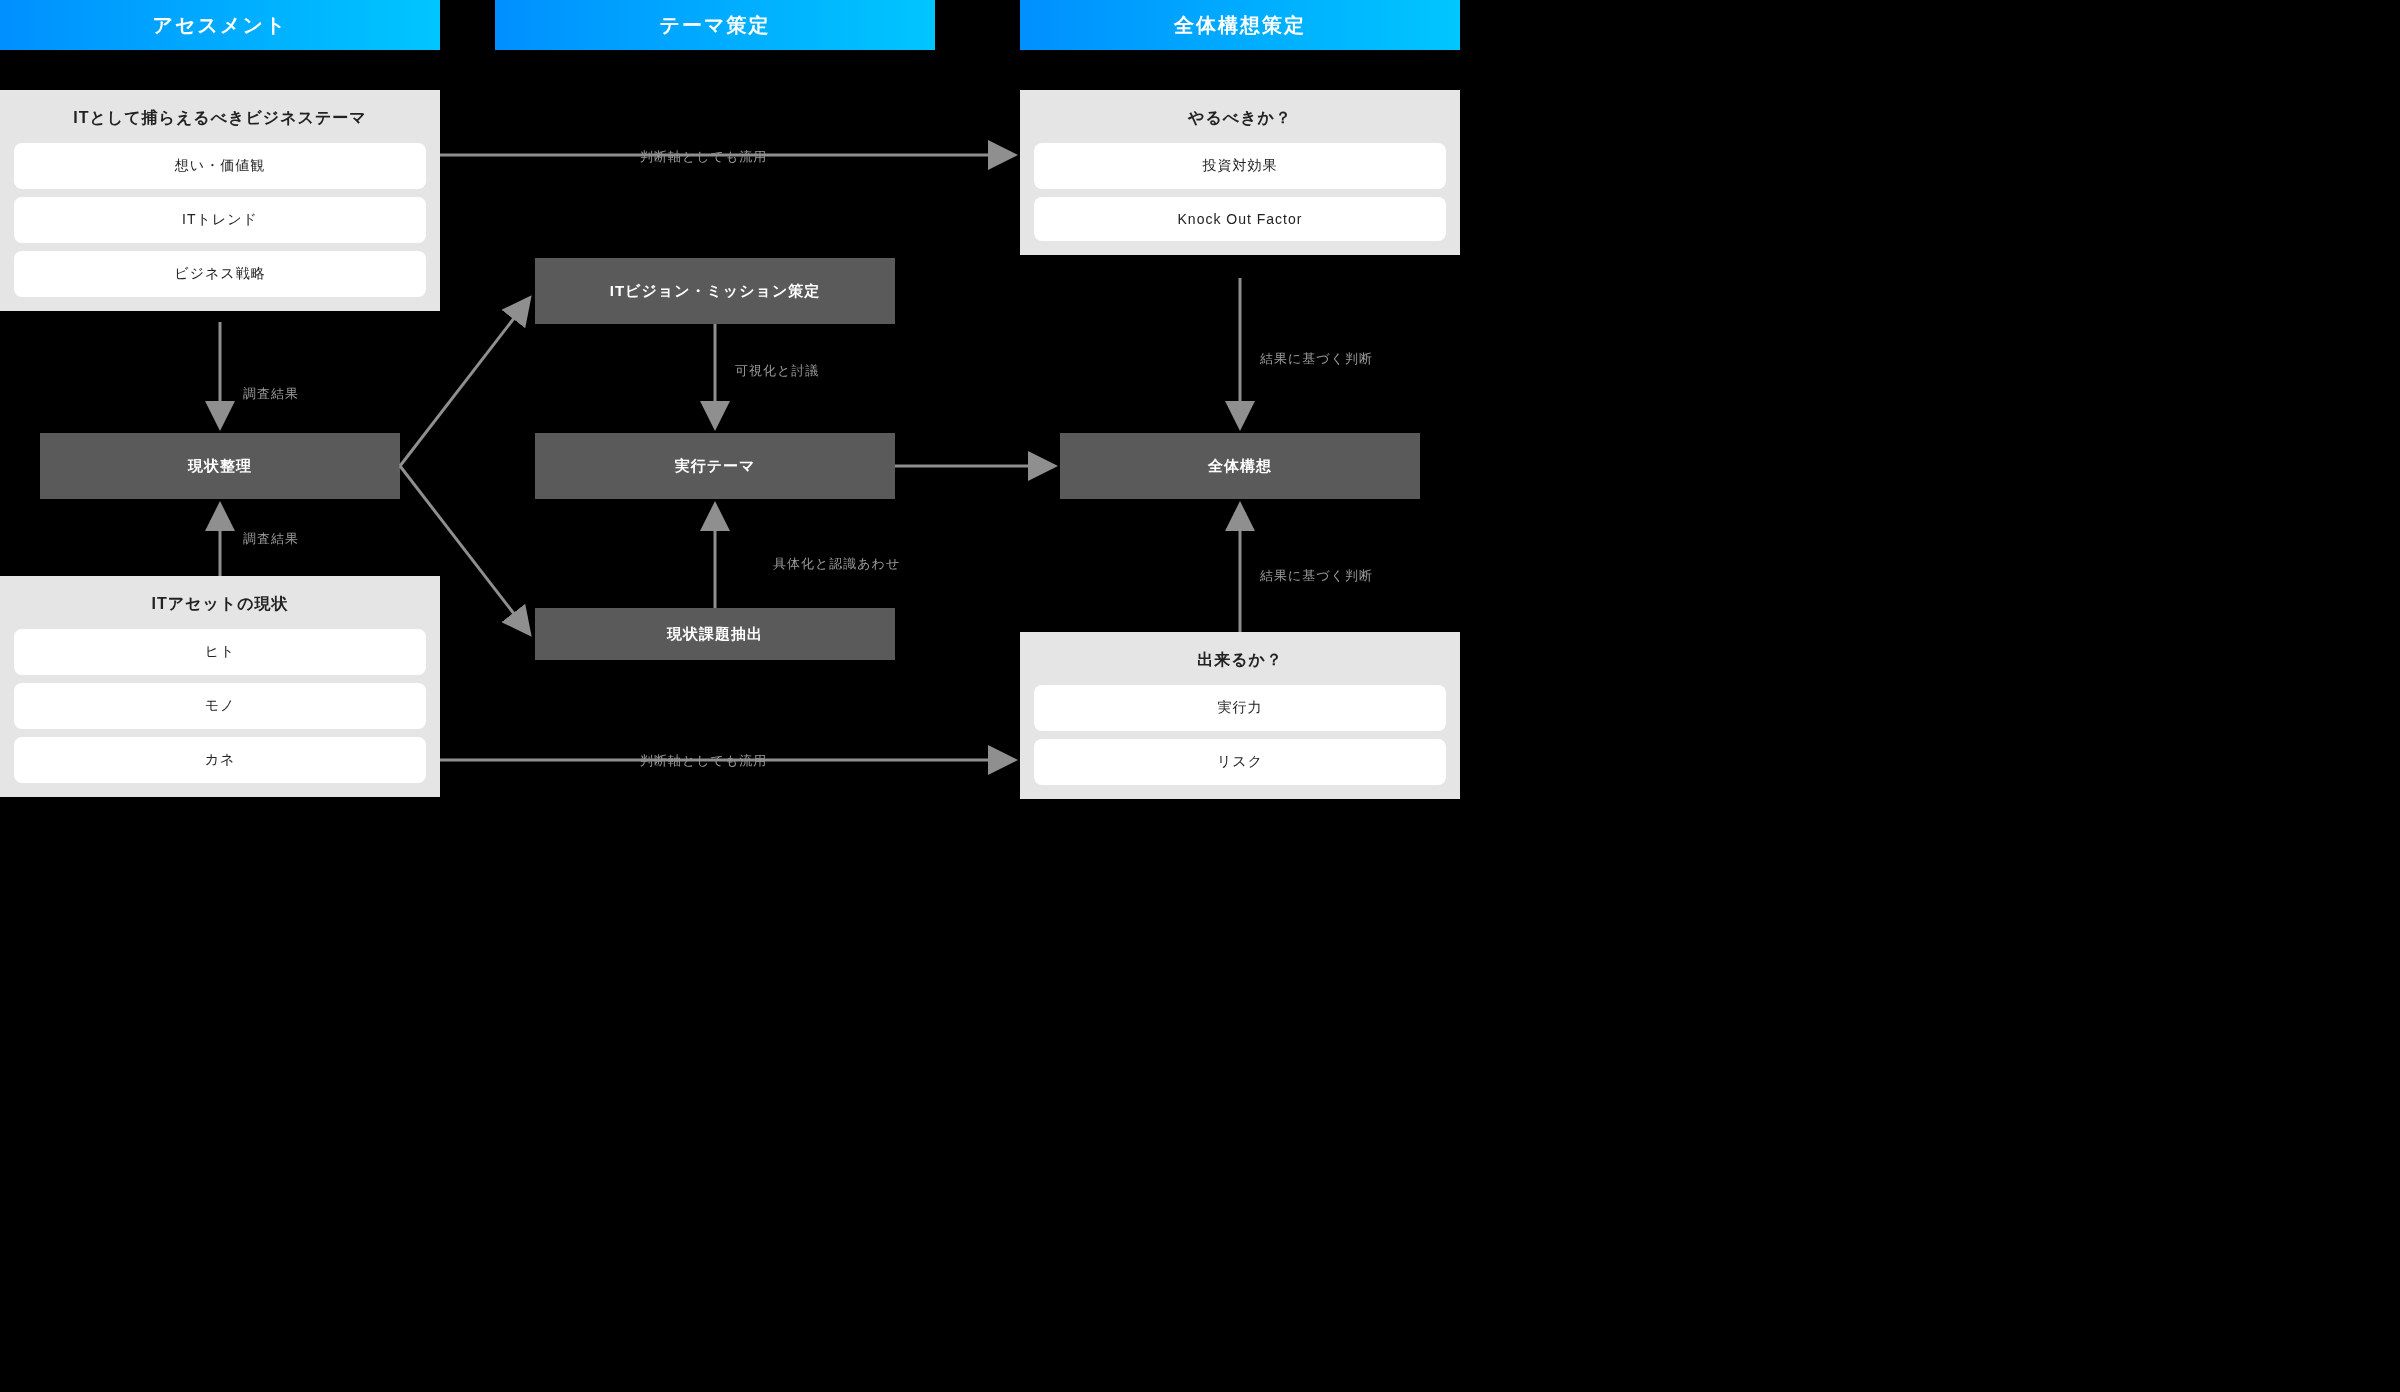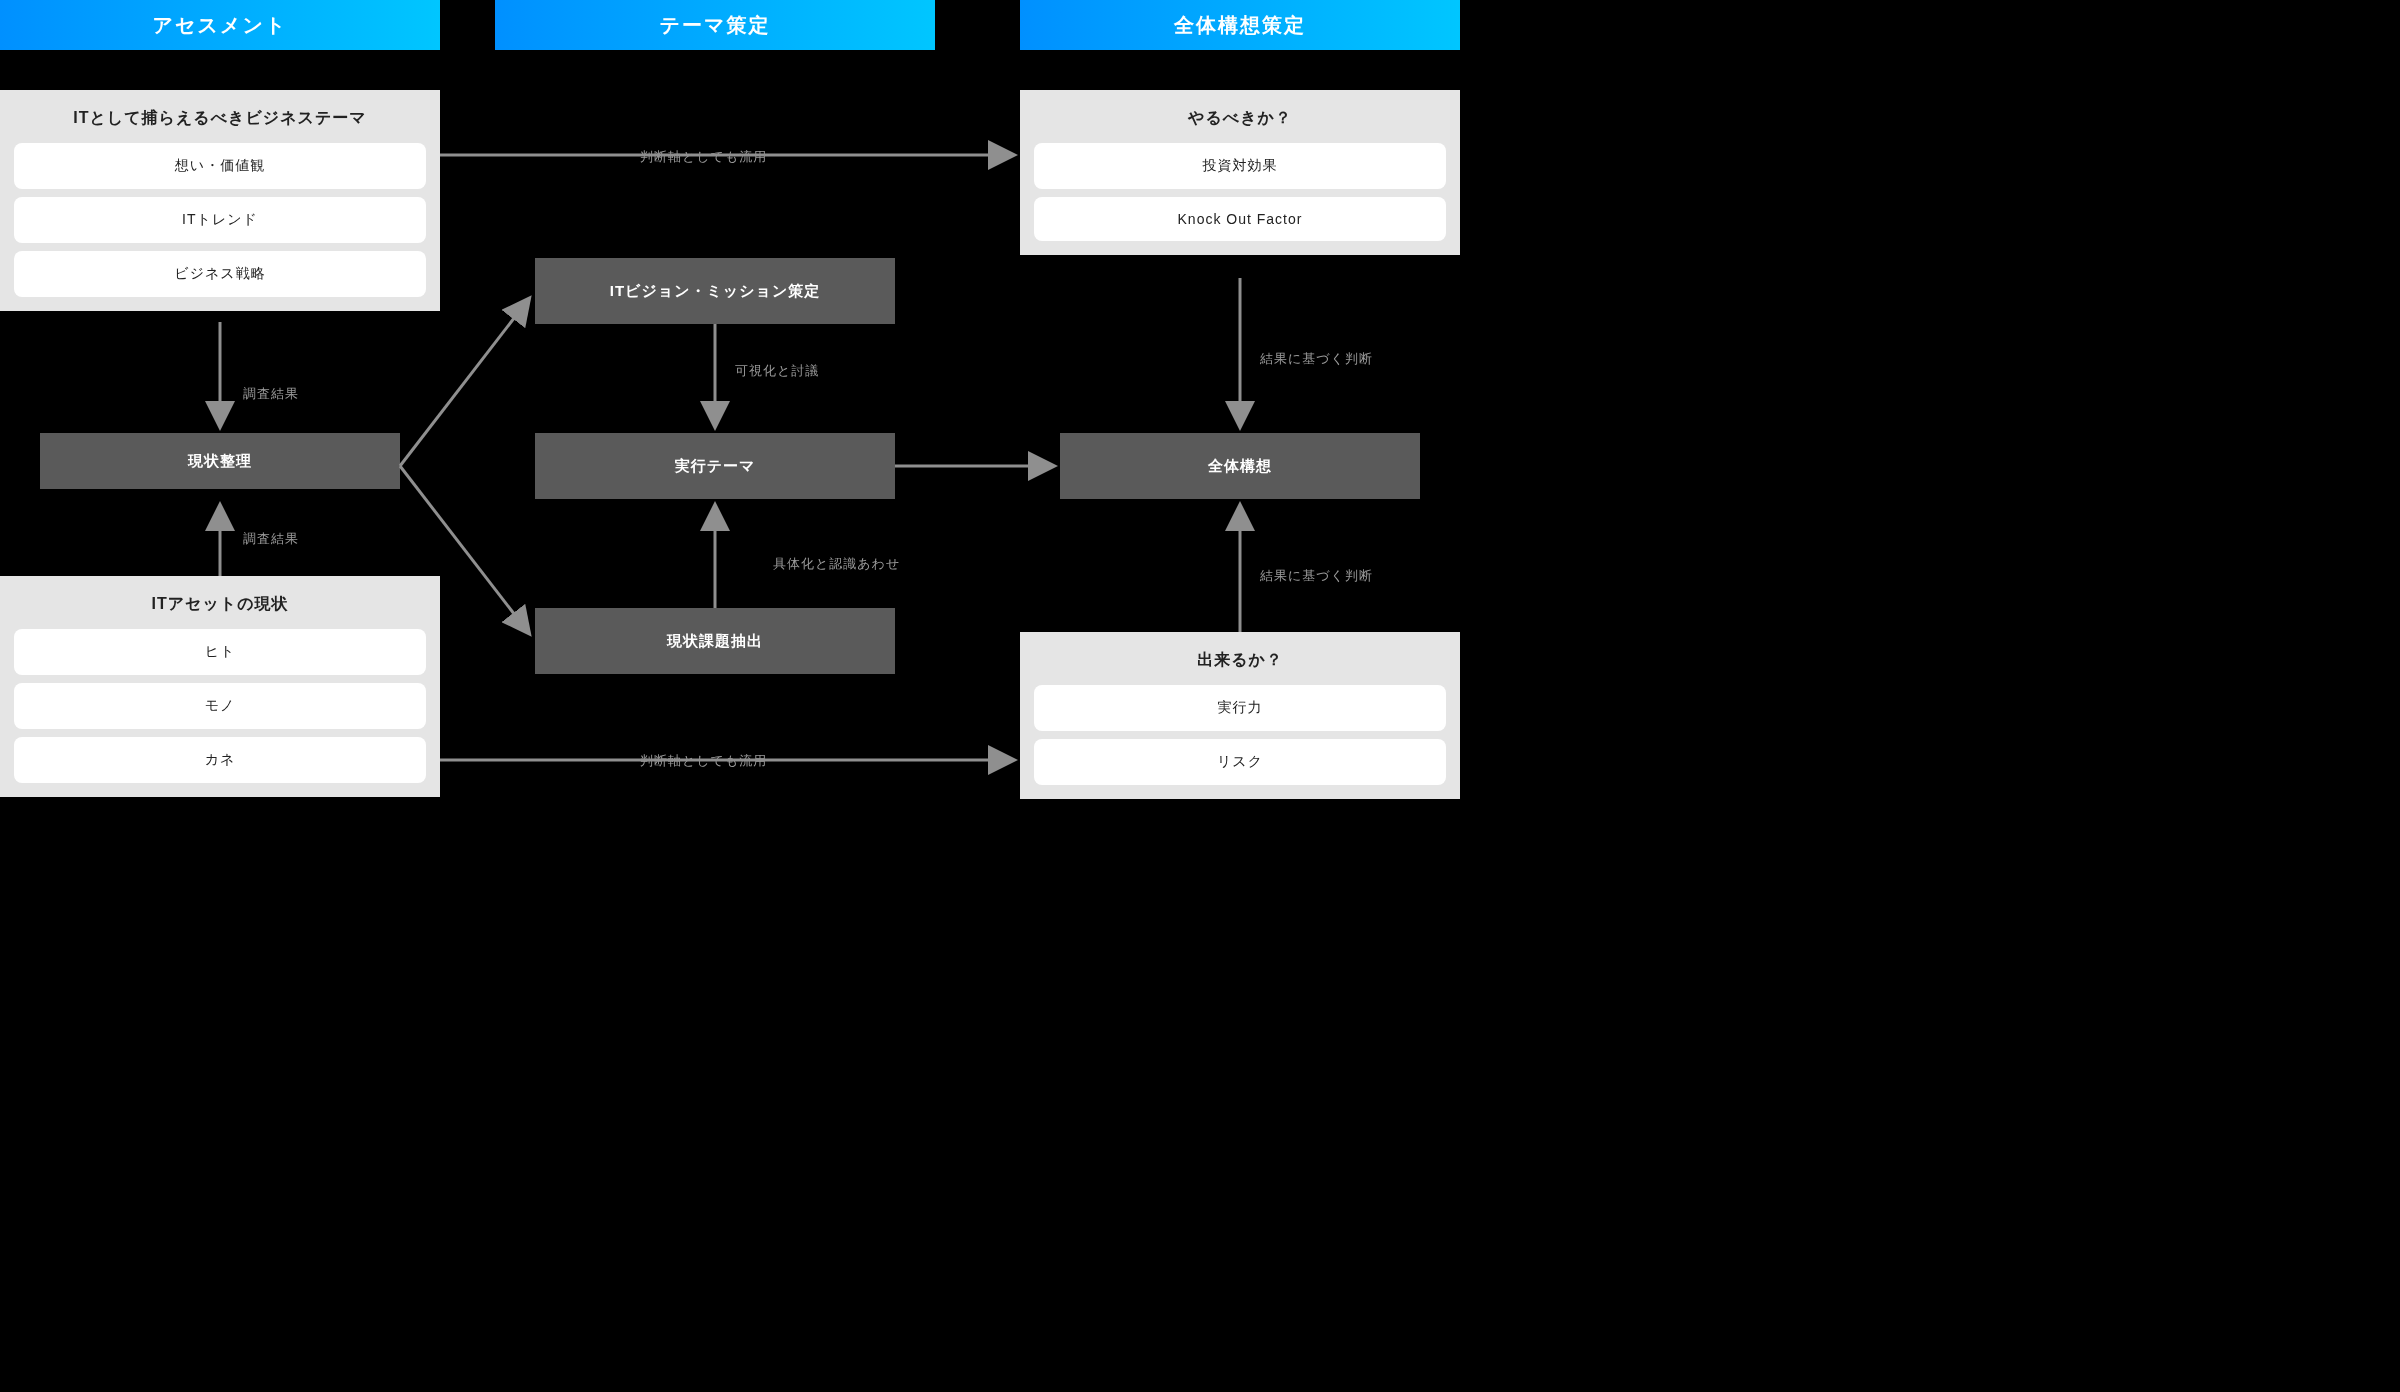--- a/index.html
+++ b/index.html
@@ -100,24 +100,24 @@
   <div class="panel-item">投資対効果</div>
   <div class="panel-item">Knock Out Factor</div>
 </div>
 
 <div class="panel" style="left:1020px; top:632px; width:440px;">
   <div class="panel-title">出来るか？</div>
   <div class="panel-item">実行力</div>
   <div class="panel-item">リスク</div>
 </div>
 
-<div class="dark-box" style="left:40px; top:433px; width:360px; height:56px;">現状整理</div>
+<div class="dark-box" style="left:40px; top:433px; width:360px; height:66px;">現状整理</div>
 <div class="dark-box" style="left:535px; top:258px; width:360px; height:66px;">ITビジョン・ミッション策定</div>
 <div class="dark-box" style="left:535px; top:433px; width:360px; height:66px;">実行テーマ</div>
-<div class="dark-box" style="left:535px; top:608px; width:360px; height:66px;">現状課題抽出</div>
+<div class="dark-box" style="left:535px; top:608px; width:360px; height:52px;">現状課題抽出</div>
 <div class="dark-box" style="left:1060px; top:433px; width:360px; height:66px;">全体構想</div>
 
 <div class="edge-label" style="left:243px; top:385px;">調査結果</div>
 <div class="edge-label" style="left:243px; top:530px;">調査結果</div>
 <div class="edge-label" style="left:640px; top:148px;">判断軸としても流用</div>
 <div class="edge-label" style="left:640px; top:752px;">判断軸としても流用</div>
 <div class="edge-label" style="left:735px; top:362px;">可視化と討議</div>
 <div class="edge-label" style="left:773px; top:555px;">具体化と認識あわせ</div>
 <div class="edge-label" style="left:1260px; top:350px;">結果に基づく判断</div>
 <div class="edge-label" style="left:1260px; top:567px;">結果に基づく判断</div>

